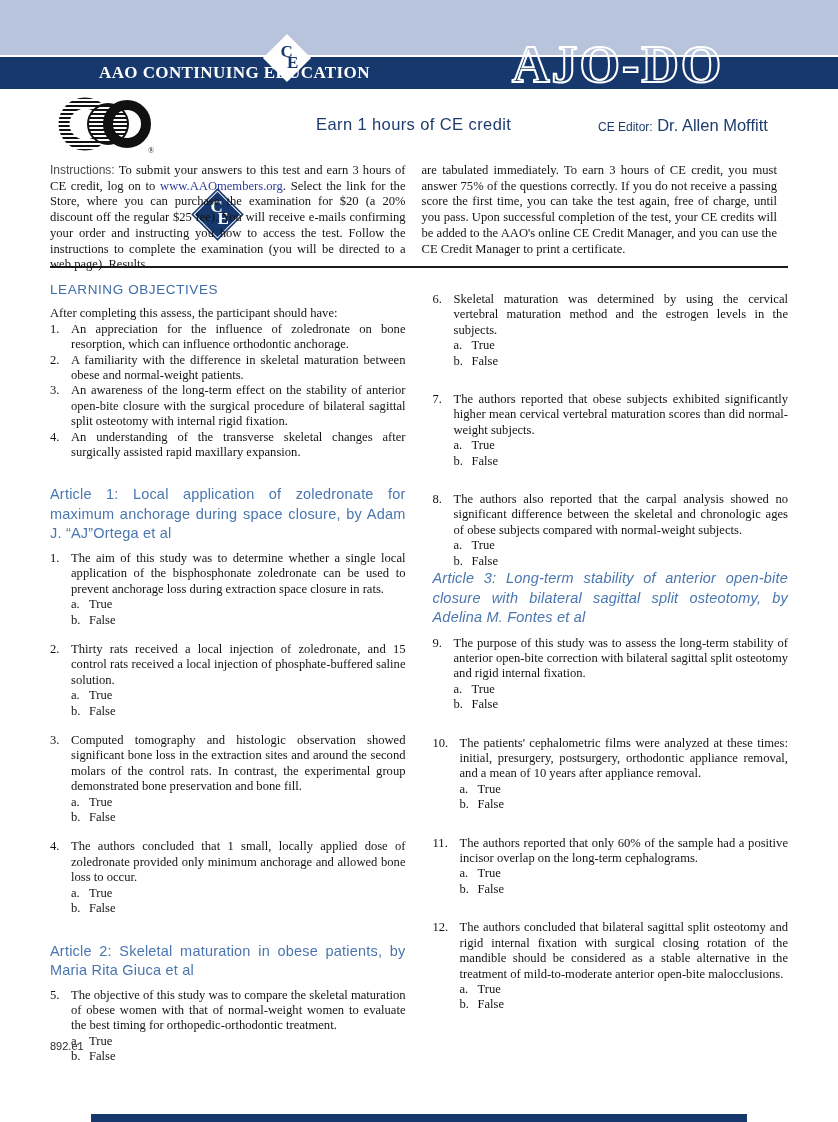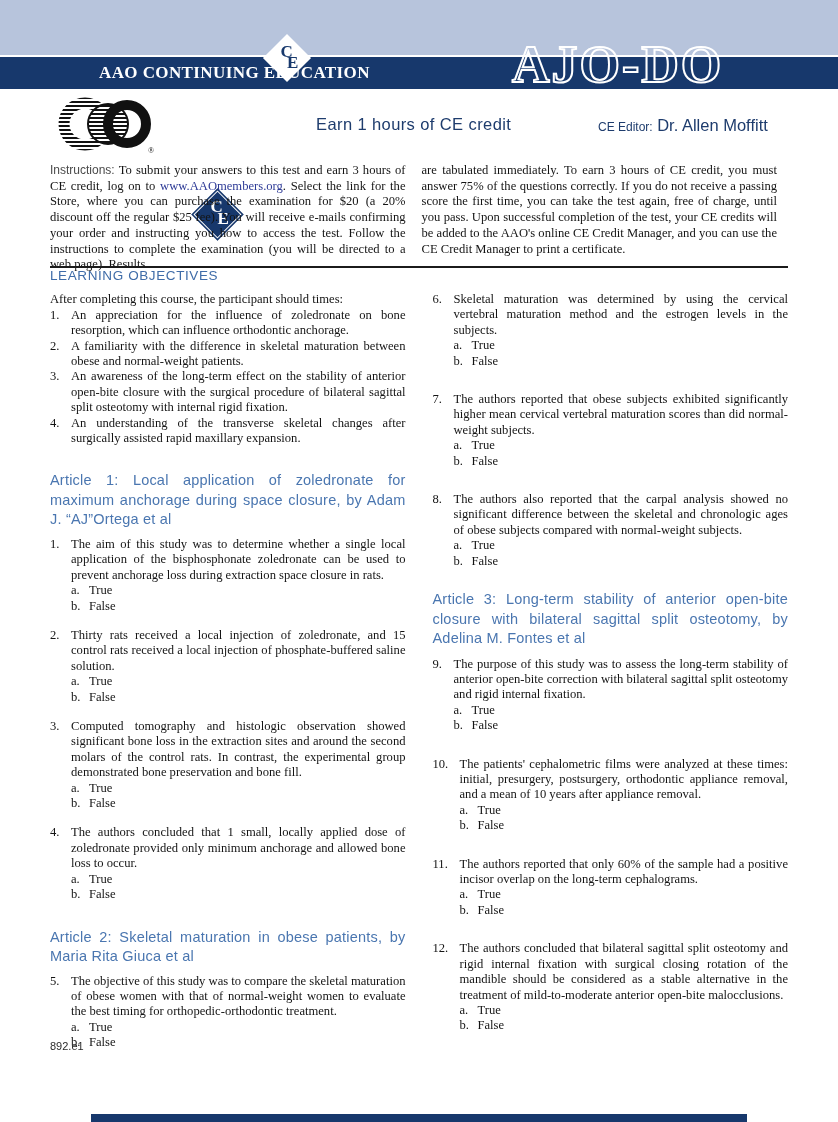--- a/index.html
+++ b/index.html
@@ -51,38 +51,38 @@
   .ins-label { font-family:"Liberation Sans", sans-serif; font-size:12px; color:#4b4b4b; }
   .aao-link { color:#2d3a96; text-decoration:none; }
 
   .rule { position:absolute; top:266px; left:50px; width:738px; border-top:2px solid #1b1b1b; }
 
   
   .cols { position:absolute; top:268px; left:50px; width:738px; display:flex; gap:27px; }
   .col-left, .col-right { width:355.5px; font-size:12.6px; line-height:15.4px; }
 
   .lo-heading {
-    font-family:"Liberation Sans", sans-serif; font-weight:400;
+    margin-top:14px; font-family:"Liberation Sans", sans-serif; font-weight:400;
     font-size:13.5px; letter-spacing:.6px; color:#3f6ca8;
   }
   .lo-intro { margin-top:9px; }
 
   .item, .q { display:flex; }
   .item { margin-top:0; }
   .inum, .qnum { min-width:21px; flex:none; }
   .ibody, .qbody { flex:1; }
   .itext, .qtext { text-align:justify; }
 
   .art {
     font-family:"Liberation Sans", sans-serif; font-weight:400;
     font-size:14.5px; line-height:19.5px; color:#4a76b0;
     letter-spacing:.2px; text-align:justify;
   }
   .col-left  .art { margin-top:25px; margin-bottom:7px; }
-  .col-right .art { margin-top:21px; margin-bottom:8px; }
+  .col-right .art { margin-bottom:8px;font-style:italic; }
 
   .col-left  .q { margin-top:14px; }
   .col-right .q { margin-top:23px; }
   .q.q-tight { margin-top:4px !important; }
   .col-right .q-first { margin-top:24px; }
 
   .opt { display:flex; }
   .olet { min-width:18px; flex:none; }
 
   .footer-page {
@@ -149,21 +149,21 @@
       <span>are tabulated immediately. To earn 3 hours of CE credit, you must answer 75% of the questions correctly. If you do not receive a passing score the first time, you can take the test again, free of charge, until you pass. Upon successful completion of the test, your CE credits will be added to the AAO's online CE Credit Manager, and you can use the CE Credit Manager to print a certificate.</span>
     </div>
   </div>
 
   <div class="rule"></div>
 
   <div class="cols">
 
     <div class="col-left">
       <div class="lo-heading">LEARNING OBJECTIVES</div>
-      <div class="lo-intro">After completing this course, the participant should times:</div>
+      <div class="lo-intro">After completing this assess, the participant should have:</div>
 
       <div class="item">
         <span class="inum">1.</span>
         <div class="ibody itext">An appreciation for the influence of zoledronate on bone resorption, which can influence orthodontic anchorage.</div>
       </div>
       <div class="item">
         <span class="inum">2.</span>
         <div class="ibody itext">A familiarity with the difference in skeletal maturation between obese and normal-weight patients.</div>
       </div>
       <div class="item">

